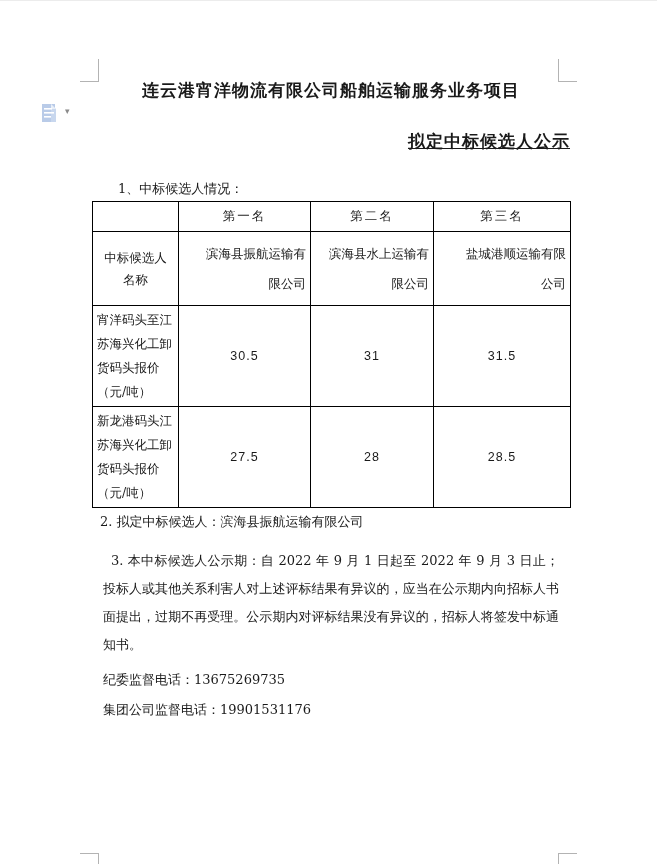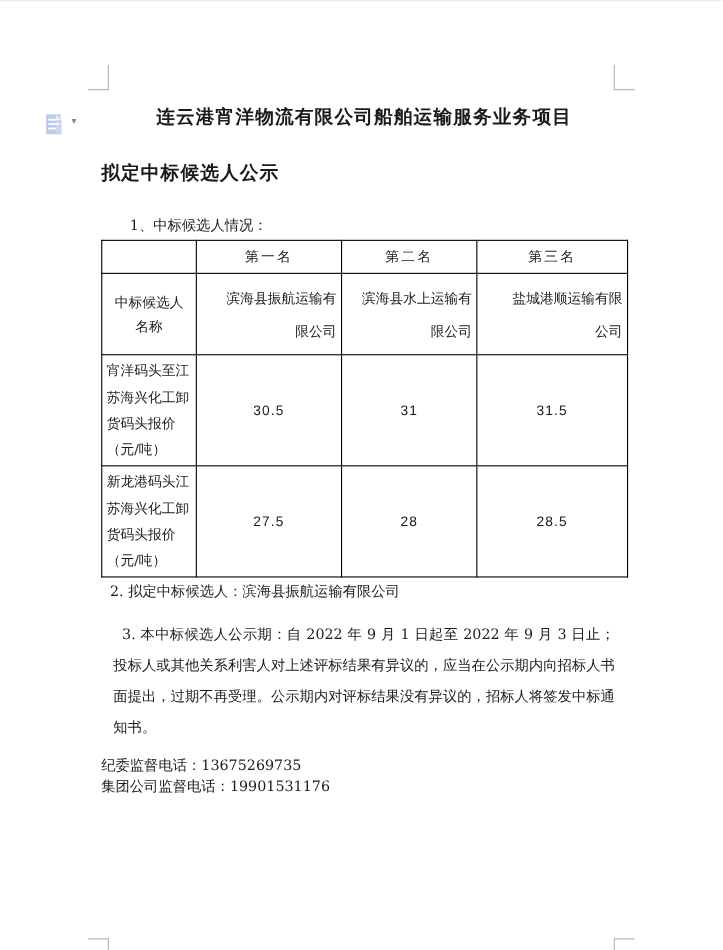--- a/index.html
+++ b/index.html
@@ -17,28 +17,28 @@
   .crop{position:absolute;width:19px;box-sizing:border-box;border:0 solid #b3b3b3;}
   .crop.tl{left:80px;top:58px;height:23px;border-right-width:1px;border-bottom-width:1px;}
   .crop.tr{left:558px;top:58px;height:23px;border-left-width:1px;border-bottom-width:1px;}
   .crop.bl{left:80px;top:852px;height:12px;border-right-width:1px;border-top-width:1px;}
   .crop.br{left:558px;top:852px;height:12px;border-left-width:1px;border-top-width:1px;}
   
   .paste-widget{position:absolute;left:41px;top:101px;display:flex;align-items:flex-start;gap:7px;cursor:pointer;}
   .paste-widget svg{display:block;}
   .paste-drop{font-family:"DejaVu Sans","Liberation Sans",sans-serif;font-size:9px;color:#8a8a8a;line-height:9px;padding-top:5px;}
   
-  .content{position:absolute;left:92px;top:95px;width:478px;}
+  .content{position:absolute;left:92px;top:78px;width:478px;}
   h1.doc-title{font-size:17px;line-height:22px;font-weight:bold;text-align:center;margin:0 0 29px 0;letter-spacing:1px;}
-  h2.doc-subtitle{font-size:17px;line-height:22px;font-weight:bold;text-align:left;margin:0 0 27px 0;letter-spacing:1px;}
+  h2.doc-subtitle{font-size:17px;line-height:22px;font-weight:bold;text-align:right;margin:0 0 27px 0;letter-spacing:1px;text-decoration:underline;}
   p.intro{font-size:13px;line-height:20.5px;margin:0;text-align:justify;text-indent:16px;}
   p.item1{font-size:13px;line-height:19px;margin:0 0 3px 0;text-indent:26px;}
   p.item2{font-size:13px;line-height:28px;margin:0;text-indent:8px;}
   p.item3{font-size:13px;line-height:28px;margin:11px;text-align:justify;text-indent:8px;}
-  p.phone{font-size:13px;line-height:19px;margin:0;}
+  p.phone{font-size:13px;line-height:19px;margin:11px;}
   .sign-block{margin-top:3px;text-align:right;padding-right:22px;}
   .sign-block p{font-size:13px;line-height:20px;margin:0;}
   .sign-block p.sign-date{padding-right:14px;}
   
   table.cand{border-collapse:collapse;width:478px;table-layout:fixed;}
   table.cand td,table.cand th{
     border:1px solid #000;
     font-weight:normal;
     font-size:12.5px;
     vertical-align:middle;

